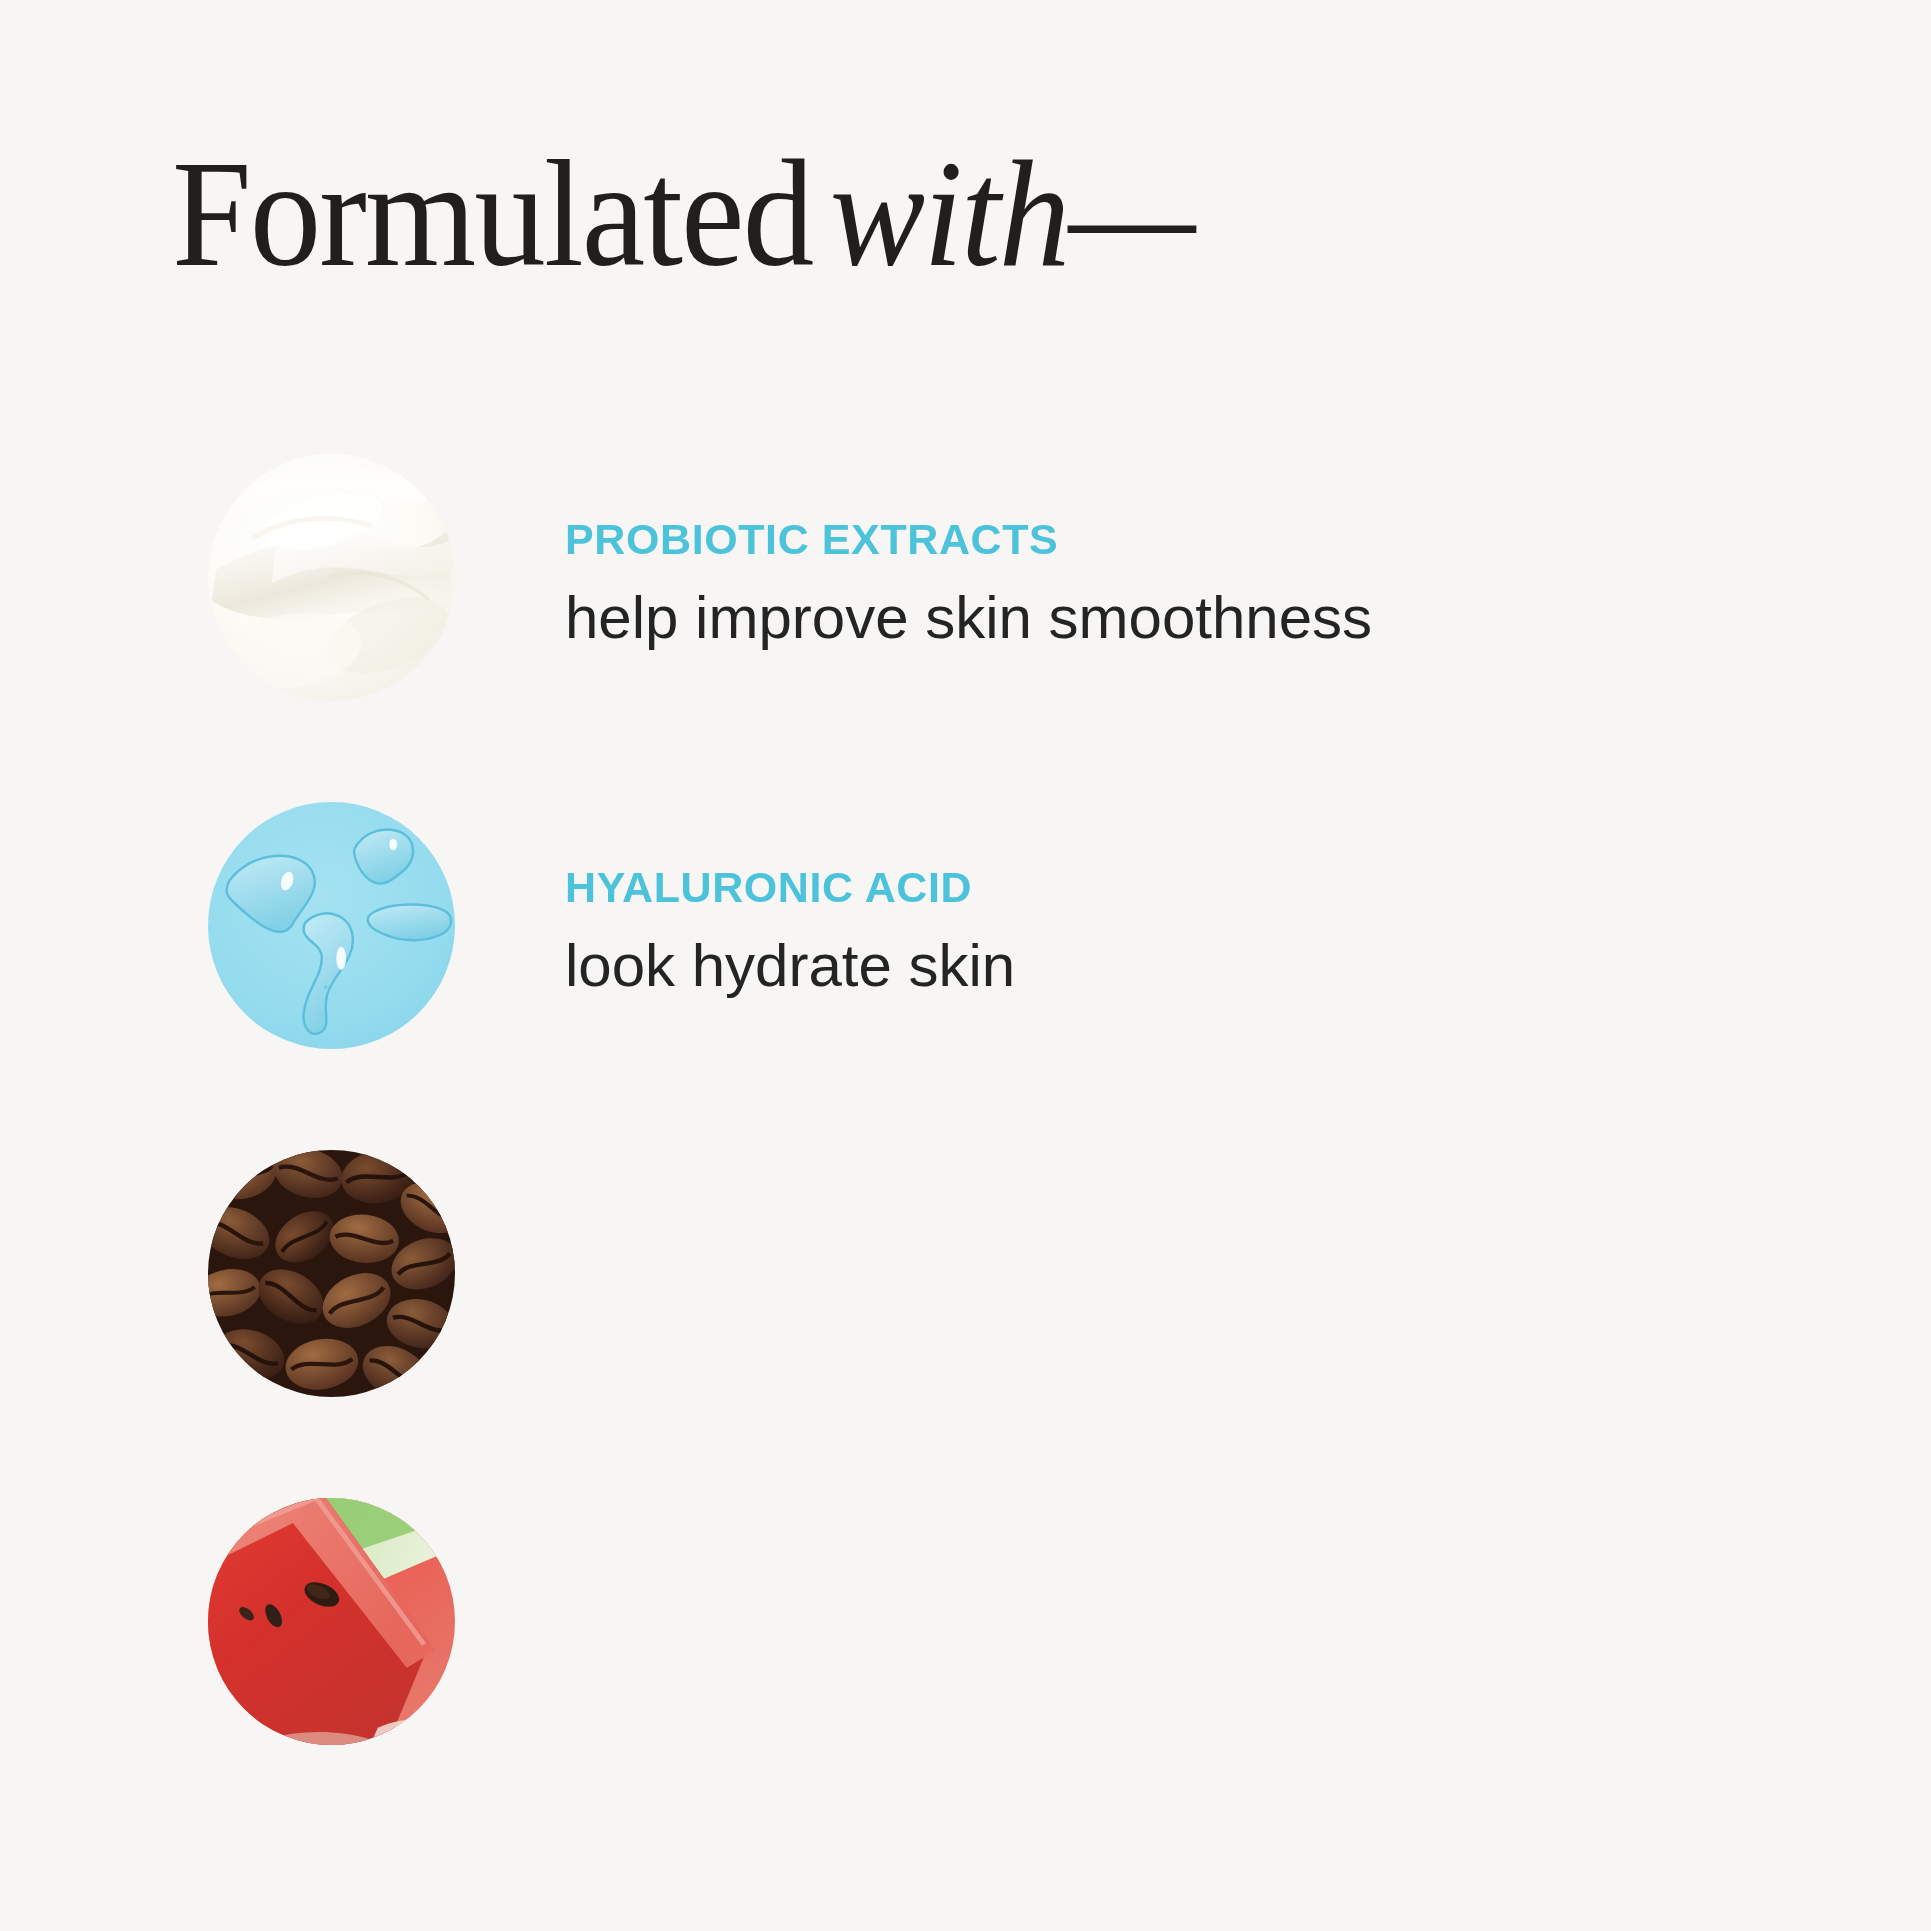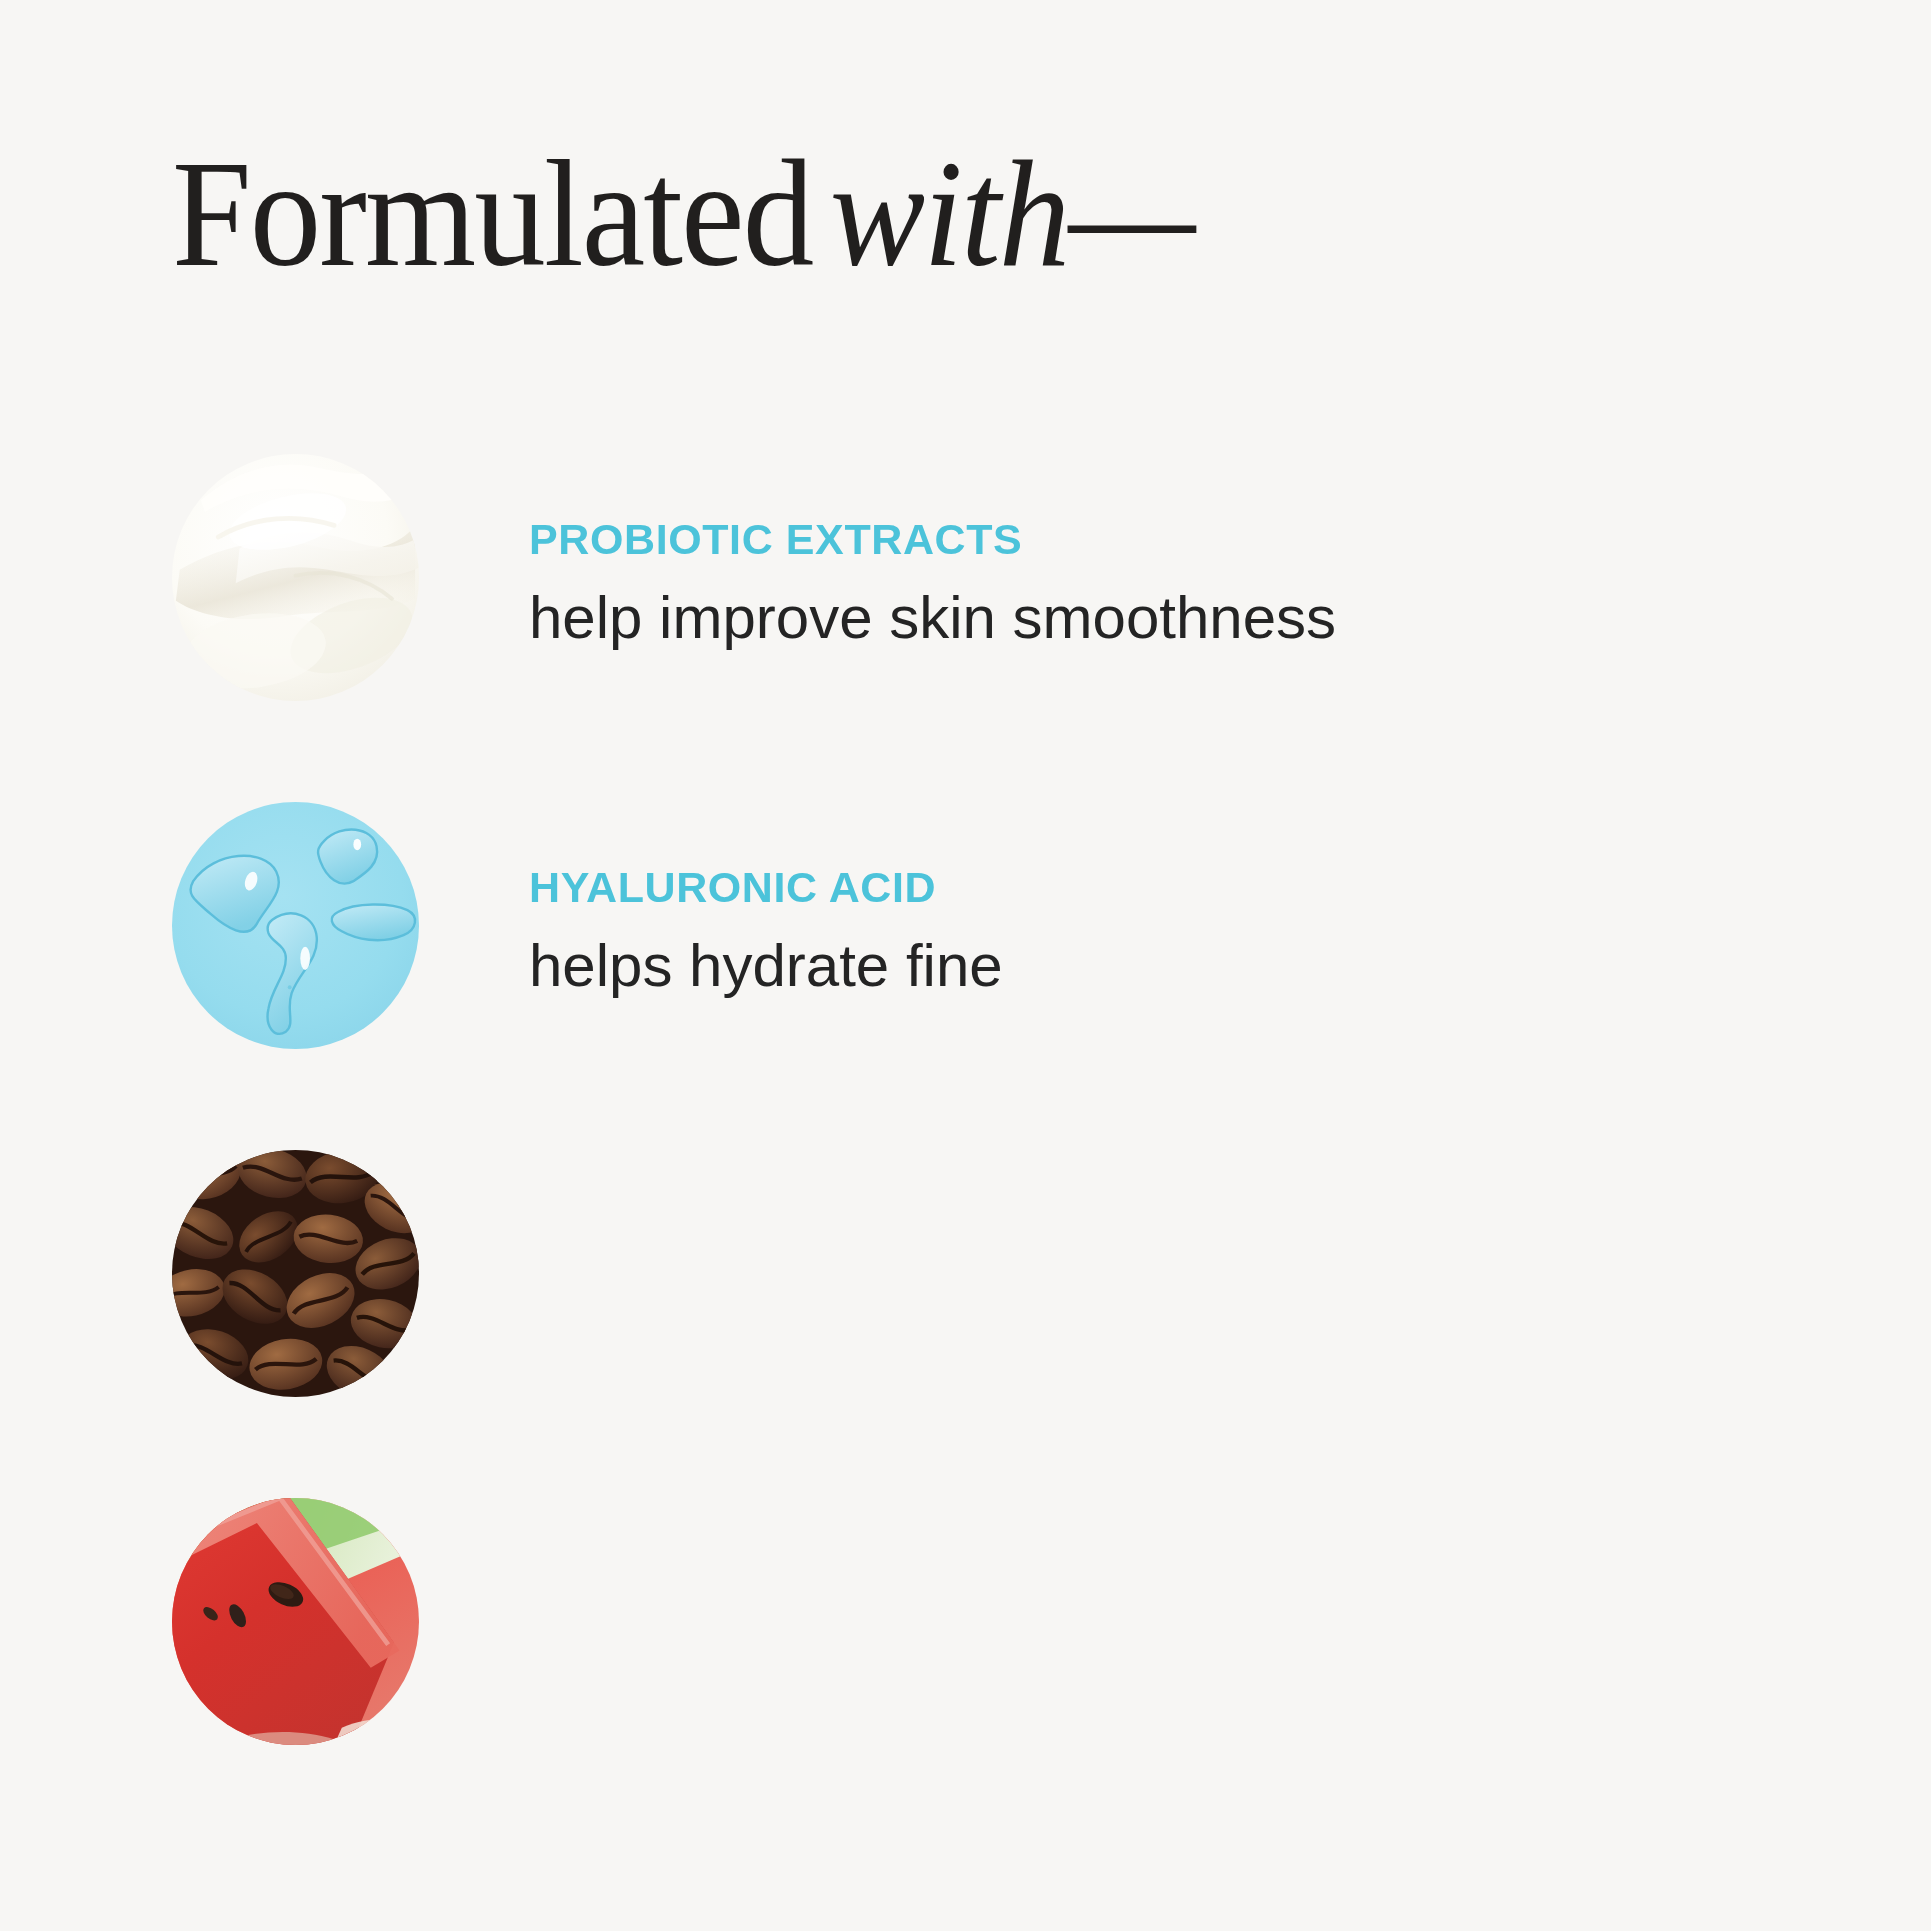--- a/index.html
+++ b/index.html
@@ -53,20 +53,21 @@
   
   .list {
     position: absolute;
     left: 0;
     top: 433px;
     width: 1931px;
   }
   .item {
     position: relative;
     height: 348px;
+    margin-left: 36px;
   }
 
   .thumb {
     position: absolute;
     left: 172px;
     top: 21px;
     width: 247px;
     height: 247px;
     border-radius: 50%;
     overflow: hidden;
@@ -183,21 +184,21 @@
 
           <path d="M172 114 C190 104 226 104 244 112 C256 118 254 132 240 138 C216 148 190 142 176 134 C164 128 162 119 172 114 Z" fill="url(#dropG)" stroke="#5cbedb" stroke-width="2.5"></path>
 
           <path d="M104 122 C124 108 148 118 150 140 C152 164 132 176 124 198 C118 216 128 230 118 238 C106 246 96 232 100 214 C104 192 118 180 118 162 C118 148 104 146 100 136 C98 130 100 125 104 122 Z" fill="url(#dropG)" stroke="#5cbedb" stroke-width="2.5"></path>
           <ellipse cx="138" cy="162" rx="5" ry="12" fill="#ffffff" opacity="0.9"></ellipse>
           <circle cx="122" cy="192" r="2" fill="#6fc9e2" opacity="0.8"></circle>
         </svg>
       </div>
       <div class="text-col">
         <p class="ing-name">HYALURONIC ACID</p>
-        <p class="ing-desc">helps hydrate fine</p>
+        <p class="ing-desc">look hydrate skin</p>
       </div>
     </div>
 
     <div class="item item-3">
       <div class="thumb">
         <svg viewBox="0 0 256 256" xmlns="http://www.w3.org/2000/svg">
           <defs>
             <radialGradient id="beanA" cx="35%" cy="30%" r="75%">
               <stop offset="0%" stop-color="#8b5c39"></stop>
               <stop offset="100%" stop-color="#43251a"></stop>

